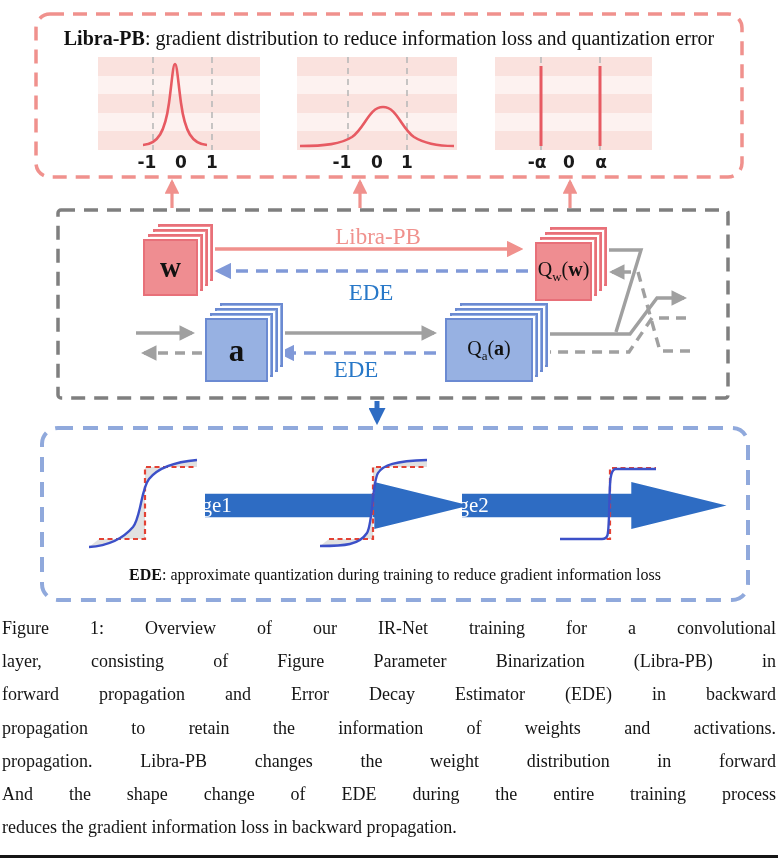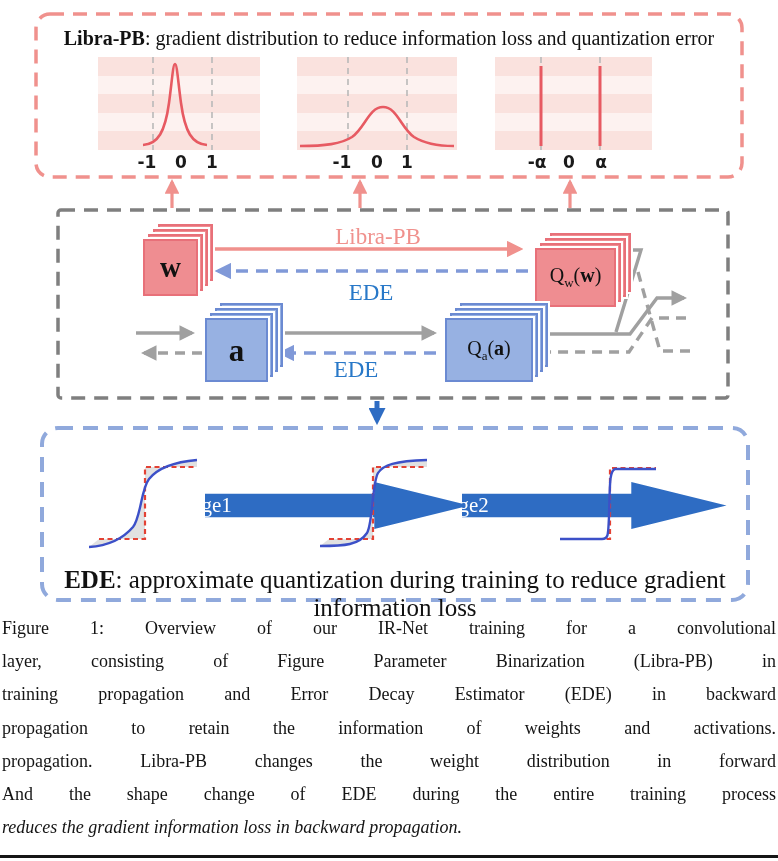--- a/index.html
+++ b/index.html
@@ -36,21 +36,21 @@
   
   .stage-arrow{position:absolute;background:#2e6cc3;color:#fff;
         clip-path:polygon(0 25%,64% 25%,64% 0%,100% 50%,64% 100%,64% 75%,0 75%);
         display:flex;align-items:center;justify-content:center;
         padding-right:34%;box-sizing:border-box;font-size:21px;}
   .sigplot{position:absolute;}
 
   
   #caption{position:absolute;left:2px;right:2px;top:612px;font-size:18px;line-height:33.2px;color:#141414;}
   #caption .cap-line{text-align:justify;text-align-last:justify;}
-  #caption .cap-line.last{text-align:right;text-align-last:left;font-style:italic;}
+  #caption .cap-line.last{text-align:right;text-align-last:left;}
   #bottom-rule{position:absolute;left:0;right:0;top:855px;height:2.5px;background:#161616;}
 </style>
 </head>
 <body>
 
 <div id="canvas">
 
   <svg id="overlay" viewBox="0 0 778 861">
     <defs>
       <marker id="mSalmon" viewBox="0 0 10 10" refX="8" refY="5" markerWidth="4.6" markerHeight="4.6" orient="auto">
@@ -131,21 +131,21 @@
 
   <div class="stack red" style="left:143px;top:239px;width:55px;height:57px;">
     <div class="layer l1"></div>
     <div class="layer l2"></div>
     <div class="layer l3"></div>
     <div class="front">
       <span class="tensor-letter">w</span>
     </div>
   </div>
 
-  <div class="stack red" style="left:535px;top:248px;width:81px;height:59px;">
+  <div class="stack red" style="left:535px;top:242px;width:57px;height:59px;">
     <div class="layer l1"></div>
     <div class="layer l2"></div>
     <div class="layer l3"></div>
     <div class="front">
       <span class="q-label"><span>Q</span><sub>w</sub><span>(</span><b>w</b><span>)</span></span>
     </div>
   </div>
 
   <div class="stack blue" style="left:205px;top:318px;width:63px;height:64px;">
     <div class="layer l1"></div>
@@ -187,28 +187,28 @@
 
   <div class="stage-arrow" style="left:462px;top:482px;width:87px;height:47px;">
     <span>stage2</span>
   </div>
 
   <svg class="sigplot" style="left:558px;top:445px;" width="104" height="117" viewBox="0 0 104 117">
     <path d="M 6,94 L 52,94 L 52,23 L 98,23" stroke="#e34234" stroke-width="2.2" stroke-dasharray="5 3.5" fill="none"></path>
     <path d="M 2,94 L 44,94 C 51,94 50,88 51,72 C 52,42 51,26 57,24 L 98,24" stroke="#3c50c8" stroke-width="2.4" fill="none"></path>
   </svg>
 
-  <div class="title-line" style="left:42px;width:706px;top:566px;font-size:25px;">
+  <div class="title-line" style="left:42px;width:706px;top:566px;font-size:16px;">
     <b>EDE</b><span>:  approximate quantization during training to reduce gradient information loss</span>
   </div>
 
   <div id="caption">
     <div class="cap-line">Figure 1: Overview of our IR-Net training for a convolutional</div>
     <div class="cap-line">layer, consisting of Figure Parameter Binarization (Libra-PB) in</div>
-    <div class="cap-line">training propagation and Error Decay Estimator (EDE) in backward</div>
+    <div class="cap-line">forward propagation and Error Decay Estimator (EDE) in backward</div>
     <div class="cap-line">propagation to retain the information of weights and activations.</div>
     <div class="cap-line">propagation. Libra-PB changes the weight distribution in forward</div>
     <div class="cap-line">And the shape change of EDE during the entire training process</div>
     <div class="cap-line last">reduces the gradient information loss in backward propagation.</div>
   </div>
 
   <div id="bottom-rule"></div>
 
 </div>
 

